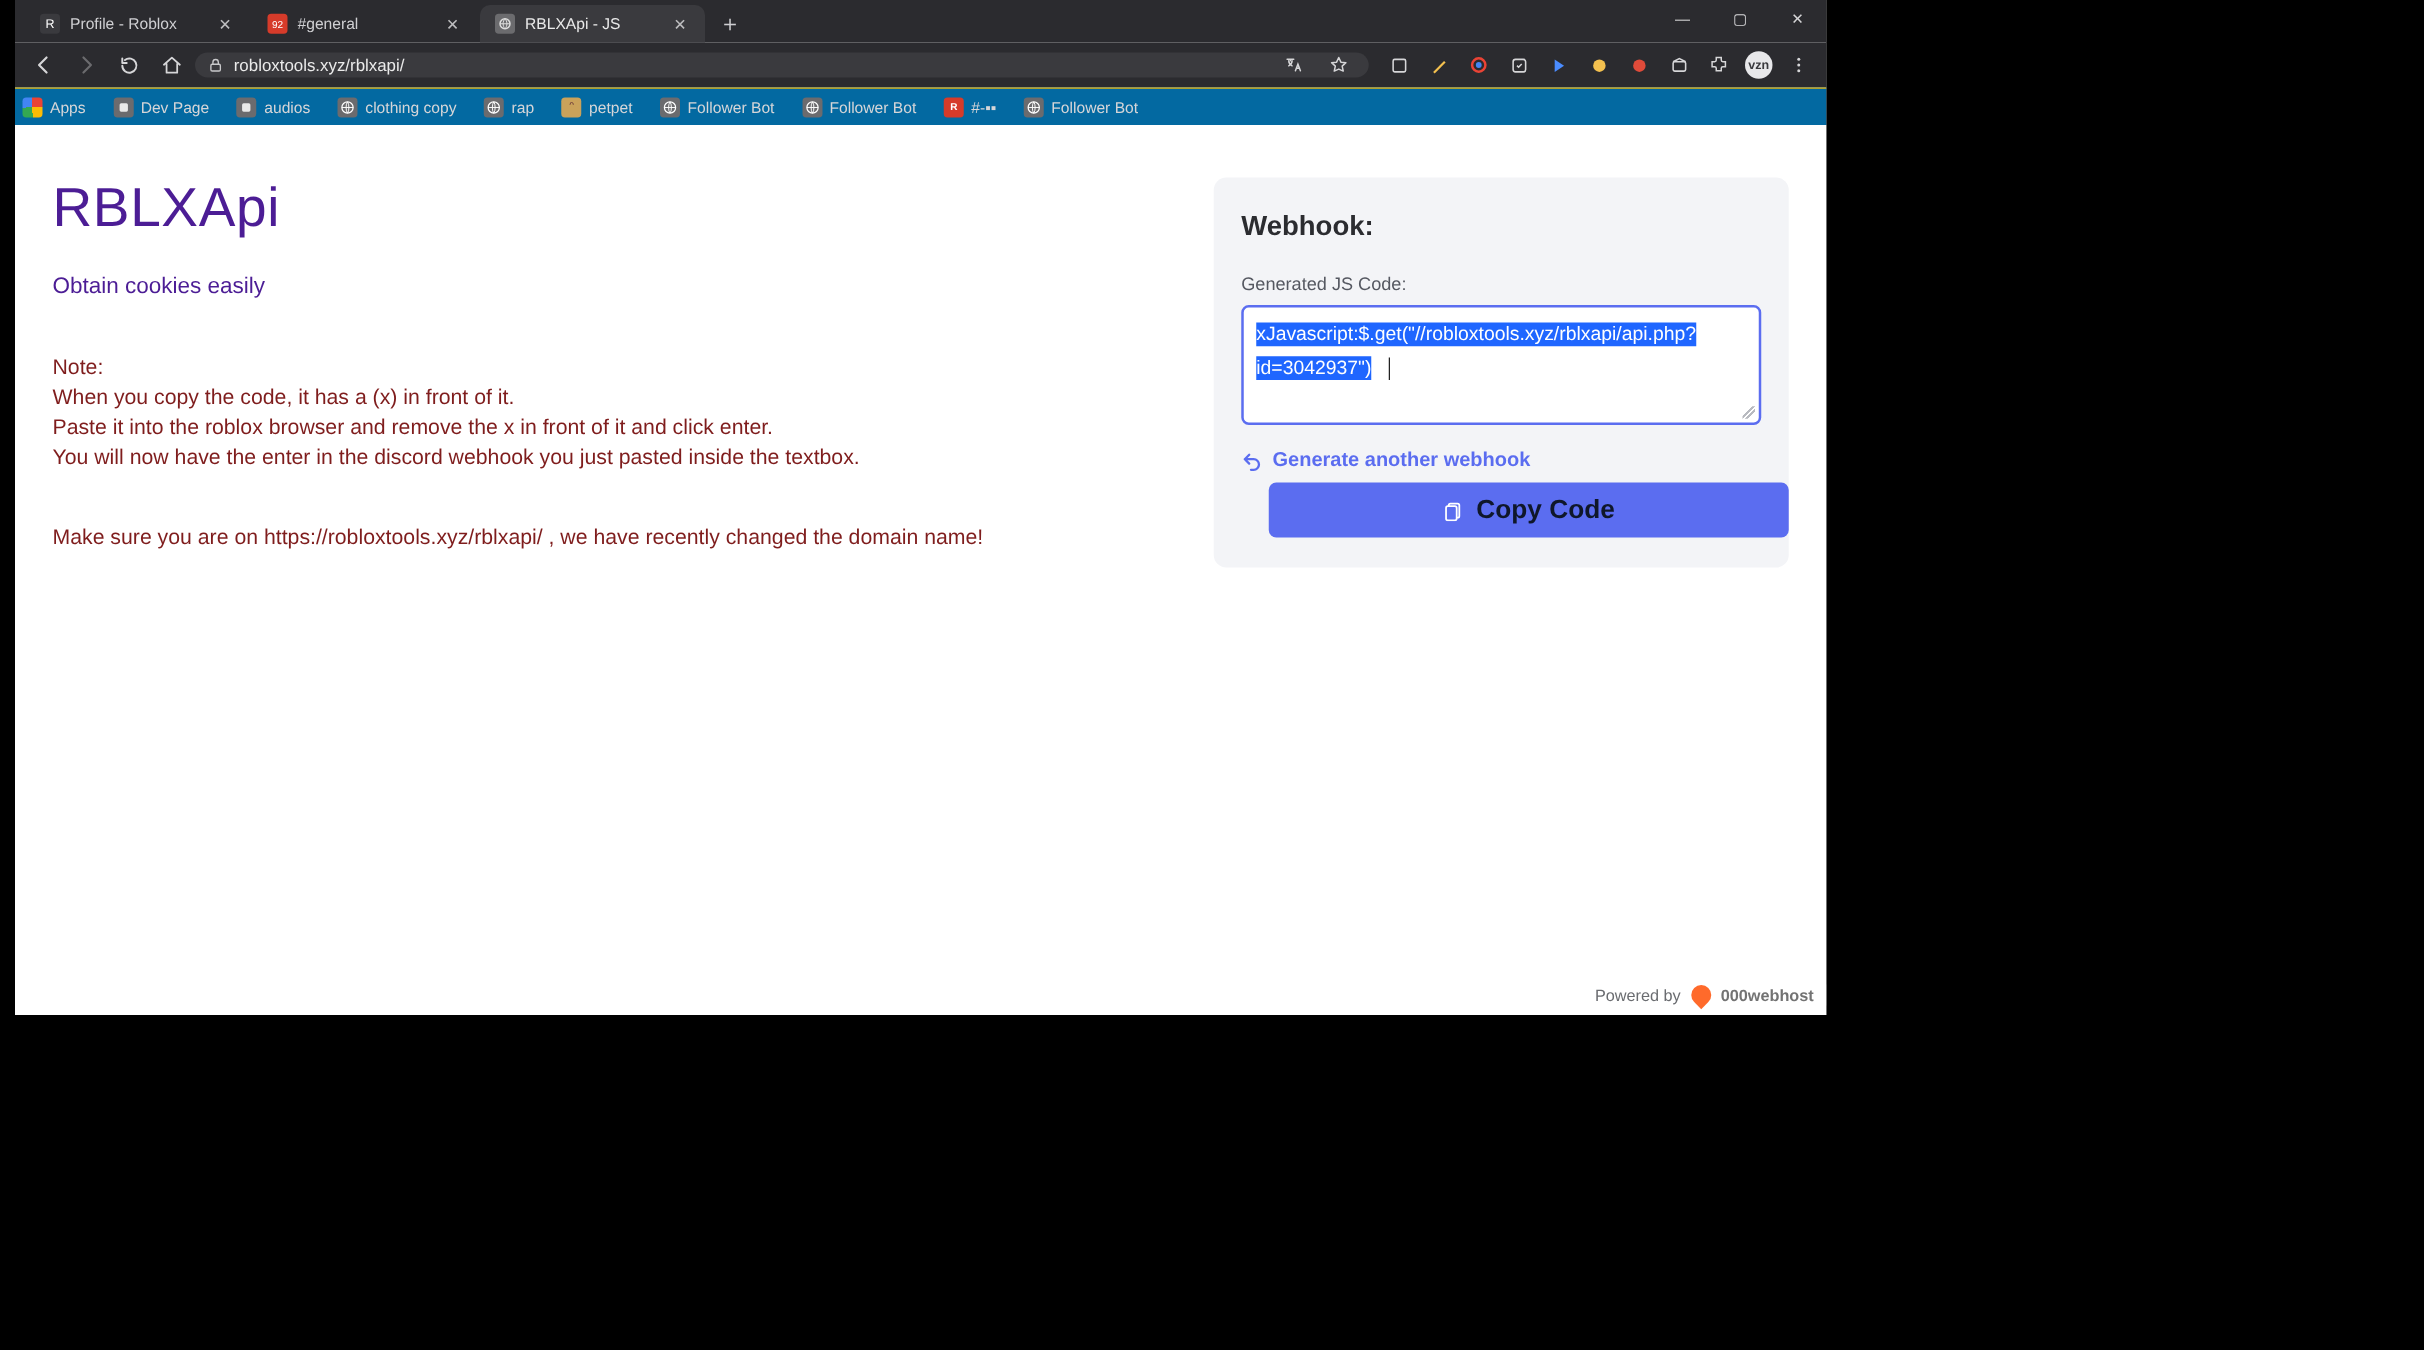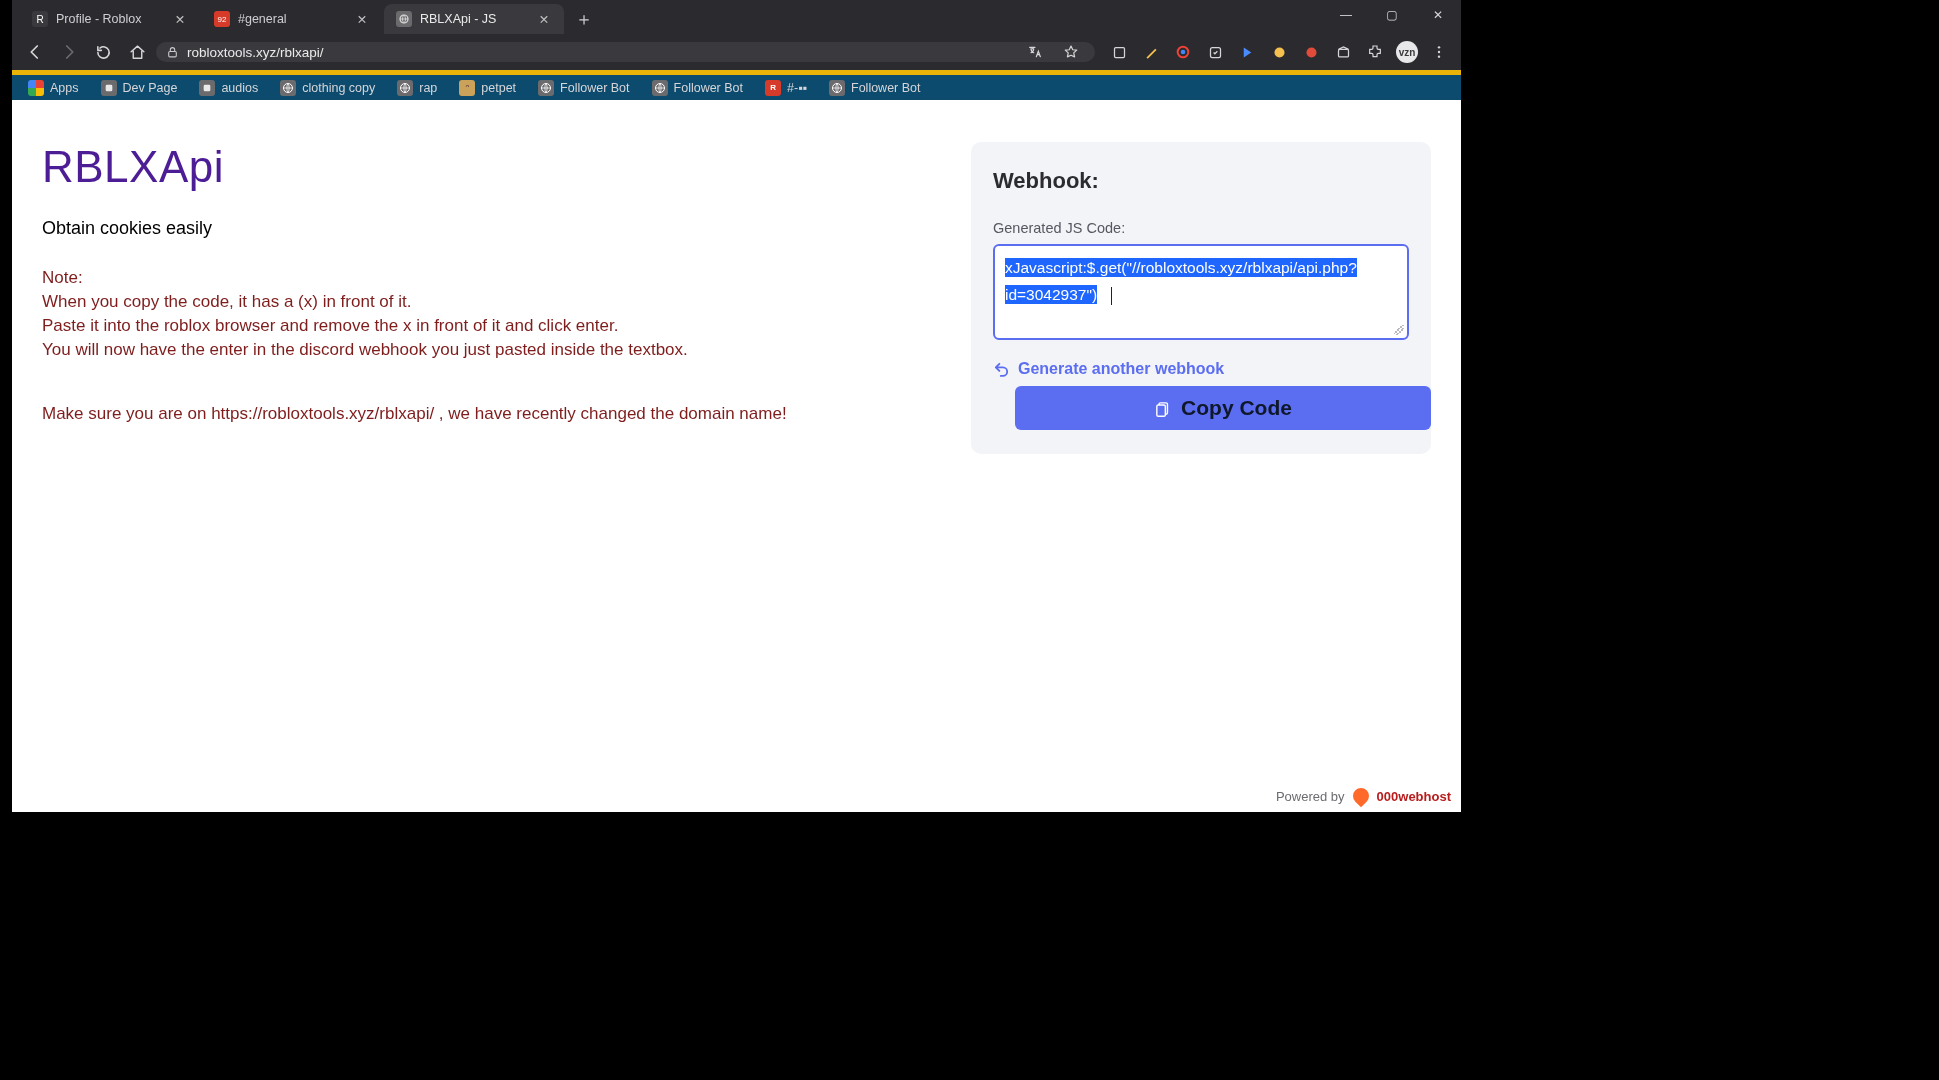--- a/index.html
+++ b/index.html
@@ -68,22 +68,22 @@
     width:28px; height:28px; display:flex; align-items:center; justify-content:center;
     color:#d6d6d8; border-radius:50%; font-size:15px;
   }
   .avatar-circle {
     width:22px; height:22px; border-radius:50%; background:#e8e8ea; color:#3a3a3e;
     display:flex; align-items:center; justify-content:center; font-size:10px; font-weight:600;
   }
 
   
   .bookmarks {
-    height: 30px; background:#0c4a6e; border-top:5px solid #eab308; display:flex; align-items:center;
-    gap:10px; padding:0 10px;
+    height: 30px; background:#0369a1; border-top:1px solid #eab308; display:flex; align-items:center;
+    gap:10px; padding:0 0;
   }
   .bm-item {
     display:flex; align-items:center; gap:6px; color:#d6d6d8; font-size:12.5px; padding:3px 6px; border-radius:4px;
   }
   .bm-icon { width:16px; height:16px; border-radius:3px; display:inline-flex; align-items:center; justify-content:center; font-size:11px; }
   .bm-icon.apps {
     background: conic-gradient(#ea4335 0 25%, #fbbc05 0 50%, #34a853 0 75%, #4285f4 0 100%);
   }
   .bm-icon.globe { background:#6b6b6e; color:#fff; }
   .bm-icon.grey  { background:#6b6b6e; color:#fff; }
@@ -93,21 +93,21 @@
   
   .page {
     flex:1; background:#fff; position:relative; overflow:auto;
   }
   .page-inner {
     padding: 42px 30px 60px 30px; display:flex; align-items:flex-start; gap:40px;
     min-height: 100%;
   }
   .left-col { flex:1; max-width: 900px; color:#404246; }
   .left-col h1 { font-size: 44px; font-weight:400; color:#4c1d95; margin-bottom: 24px; letter-spacing:.5px; }
-  .left-col .sub { font-size:18px; color:#000000; margin-bottom: 24px; }
+  .left-col .sub { font-size:18px; color:#4c1d95; margin-bottom: 40px; }
   .left-col p { font-size:17px; line-height:1.42; color:#7f1d1d; }
   .left-col .block { margin-bottom: 26px; }
 
   .card {
     width: 460px; background:#f3f4f7; border-radius:10px; padding: 26px 22px 24px 22px;
   }
   .card h2 { font-size:22px; font-weight:700; color:#2b2c30; margin-bottom:26px; }
   .card label { font-size:14.5px; color:#555861; display:block; margin-bottom:8px; }
   .codearea {
     width:100%; height:96px; border:2px solid #5b6df0; border-radius:6px; background:#fff;
@@ -138,21 +138,21 @@
   
   .footer-badge {
     position:absolute; right:0; bottom:4px; background:#fff; padding:4px 10px;
     display:flex; align-items:center; gap:8px; font-size:13px; color:#6a6c70;
     border-radius:4px;
   }
   .footer-badge .flame {
     width:16px; height:16px; border-radius:50% 50% 50% 0; transform:rotate(-45deg);
     background:#ff6a2b; display:inline-block;
   }
-  .footer-badge b { color:#b91c1c; font-weight:700; }
+  .footer-badge b { color:#737373; font-weight:700; }
 
   
   svg { display:block; }
 </style>
 </head>
 <body>
 
 <div class="stage">
   <div class="chrome-window">
 

